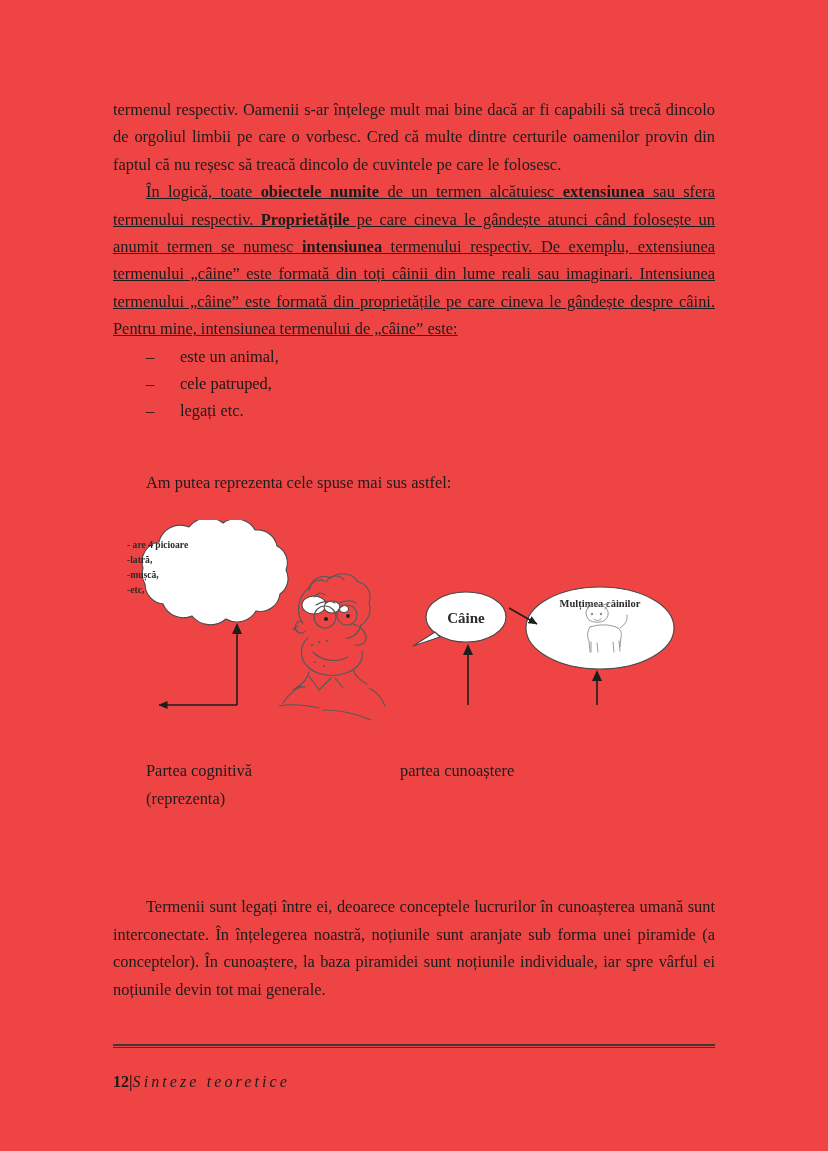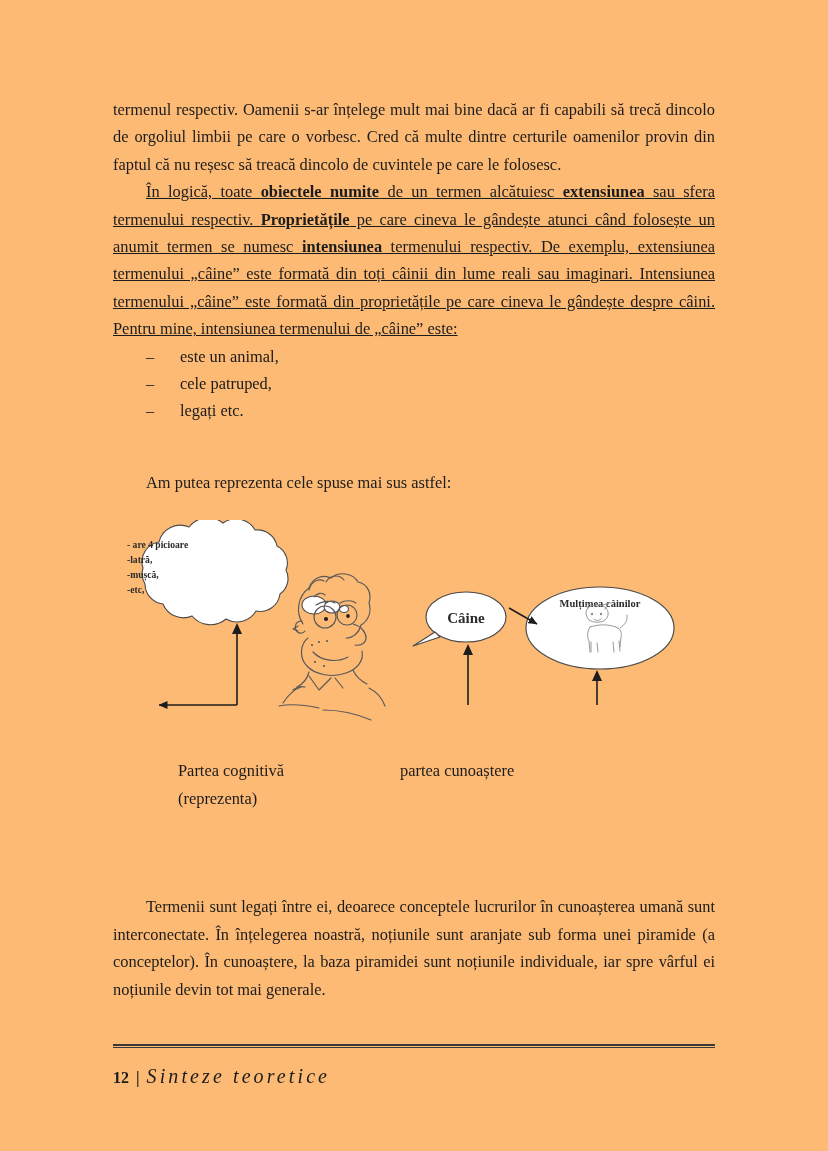--- a/index.html
+++ b/index.html
@@ -14,21 +14,21 @@
     position: relative;
     overflow: hidden;
     font-family: "Liberation Serif", "DejaVu Serif", serif;
     color: #1a1a1a;
     -webkit-font-smoothing: antialiased;
   }
 
   .page {
     position: absolute;
     inset: 0;
-    background: #fdba74;
+    background: #ef4444;
   }
 
   .content {
     position: absolute;
     left: 113px;
     top: 96px;
     width: 602px;
   }
 
   p.body-par {
@@ -79,54 +79,53 @@
     height: 62px;
     margin-top: 2px;
   }
   .cap {
     position: absolute;
     font-size: 16.4px;
     line-height: 27.4px;
     white-space: nowrap;
     color: #1c1c1c;
   }
-  .cap-1 { left: 33px;  top: 0; margin-left: 32px; }
+  .cap-1 { left: 33px;  top: 0; }
   .cap-2 { left: 287px; top: 0; }
   .cap-3 { left: 460px; top: 0; }
 
   .spacer-after-fig { height: 30px; }
 
   
   .footer {
     position: absolute;
     left: 113px;
     top: 1044px;
     width: 602px;
   }
   .footer-rule {
     width: 100%;
     height: 4px;
     border-top: 2px solid #3a3a3a;
     border-bottom: 1px solid #3a3a3a;
     box-sizing: border-box;
   }
   .footer-line {
-    margin-top: 17px;
+    margin-top: 25px;
     font-size: 16px;
     color: #1c1c1c;
     display: flex;
     align-items: baseline;
-    gap: 7px;
   }
   .footer-page { font-weight: bold; }
   .footer-sep { font-weight: bold; }
   .footer-title {
     font-style: italic;
     letter-spacing: 3.1px;
-    font-size: 20px;
+    font-size: 16px;
   }
 
   
   .svg-txt {
     font-family: "Liberation Serif", "DejaVu Serif", serif;
     fill: #2b2b2b;
   }
 </style>
 </head>
 <body>

